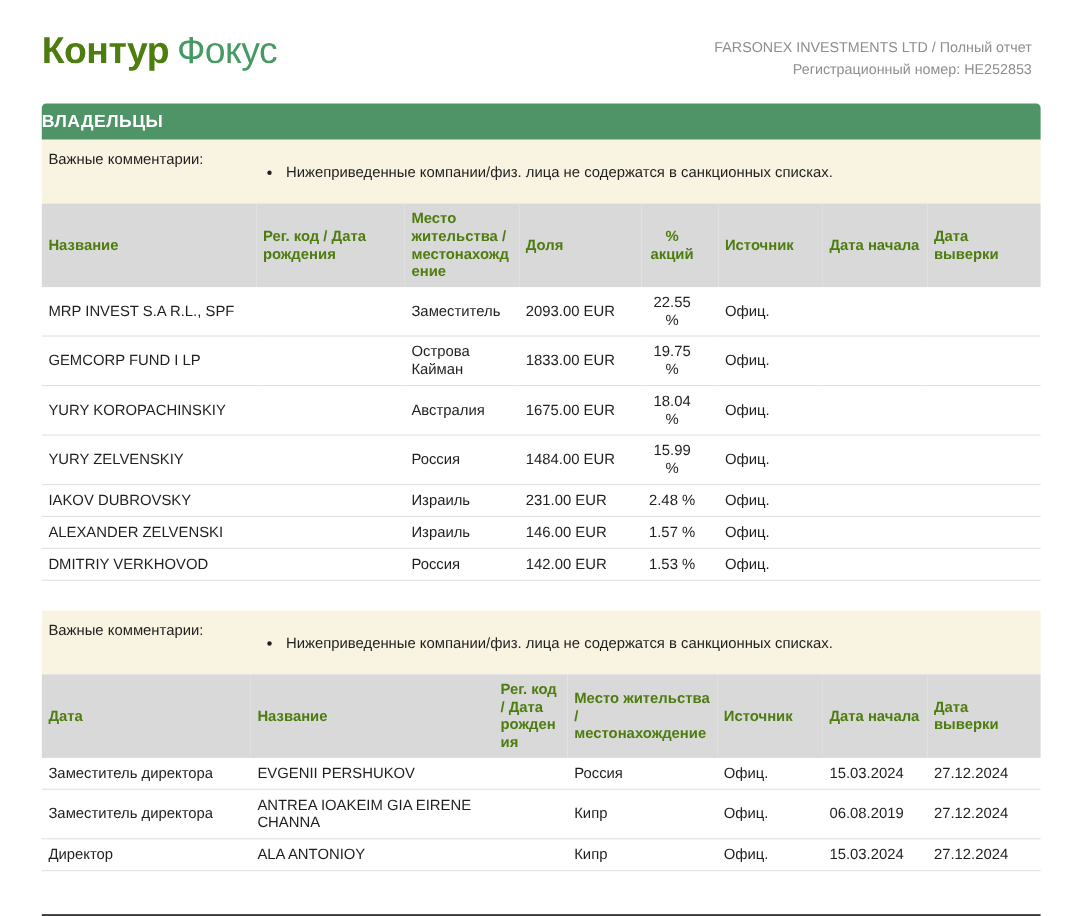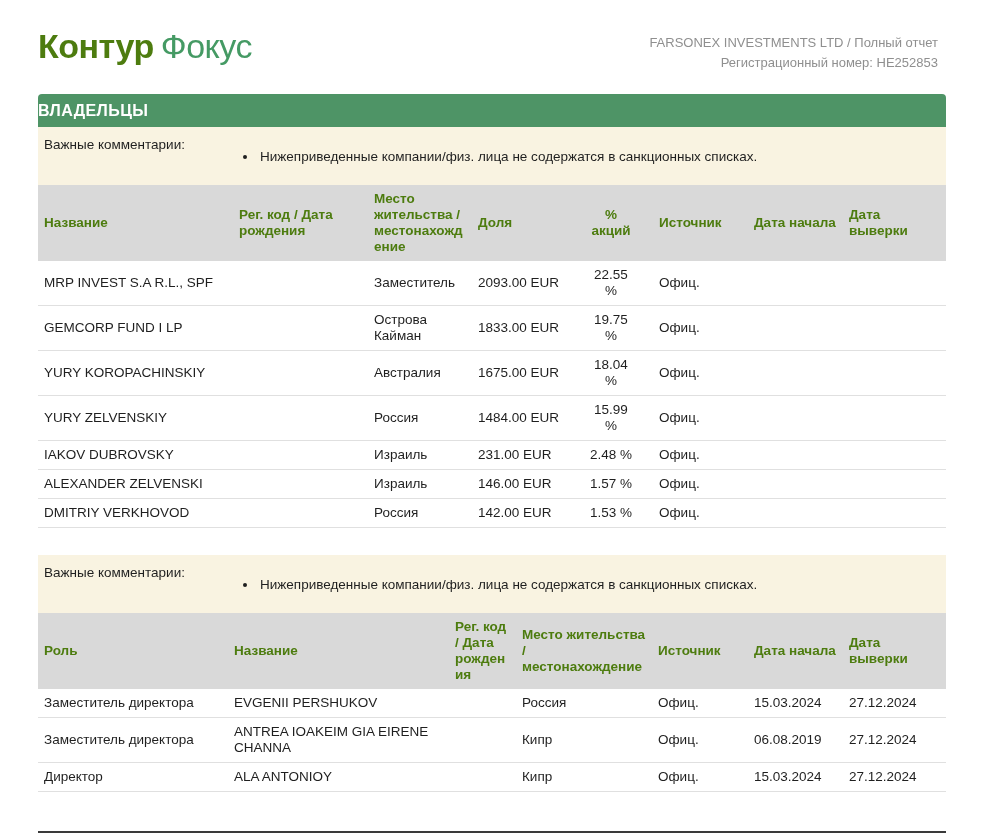--- a/index.html
+++ b/index.html
@@ -228,21 +228,21 @@
         <col style="width:190px">
           <col style="width:221px">
           <col style="width:67px">
           <col style="width:136px">
         <col style="width:96px">
           <col style="width:95px">
           <col style="width:103px">
       </colgroup>
       <thead>
           <tr>
-            <th>Роль</th>
+            <th>Дата</th>
             <th>Название</th>
             <th>Рег. код / Дата рождения</th>
             <th>Место жительства / местонахождение</th>
             <th>Источник</th>
             <th>Дата начала</th>
             <th>Дата выверки</th>
           </tr>
         </thead>
       <tbody>
           <tr>

